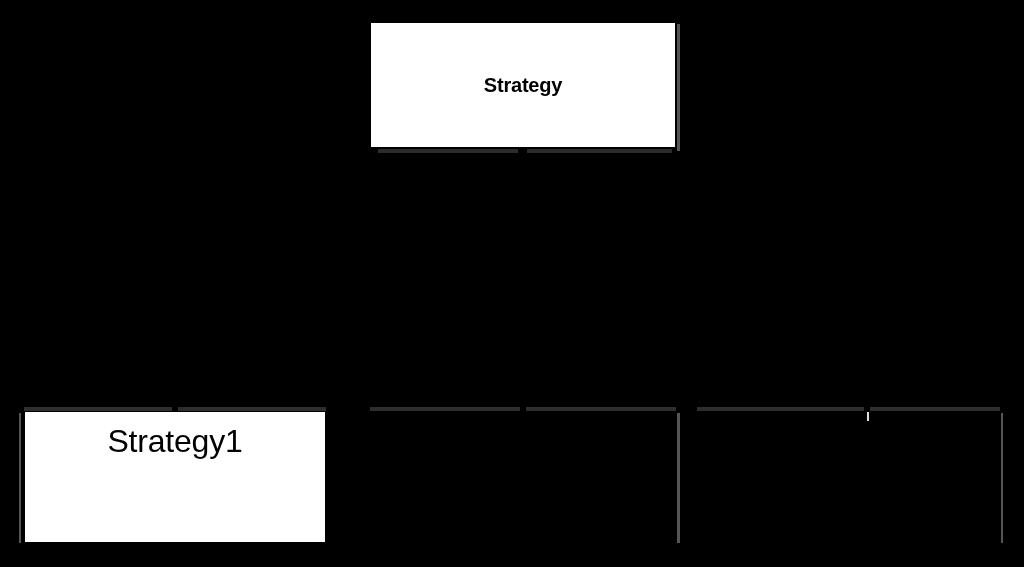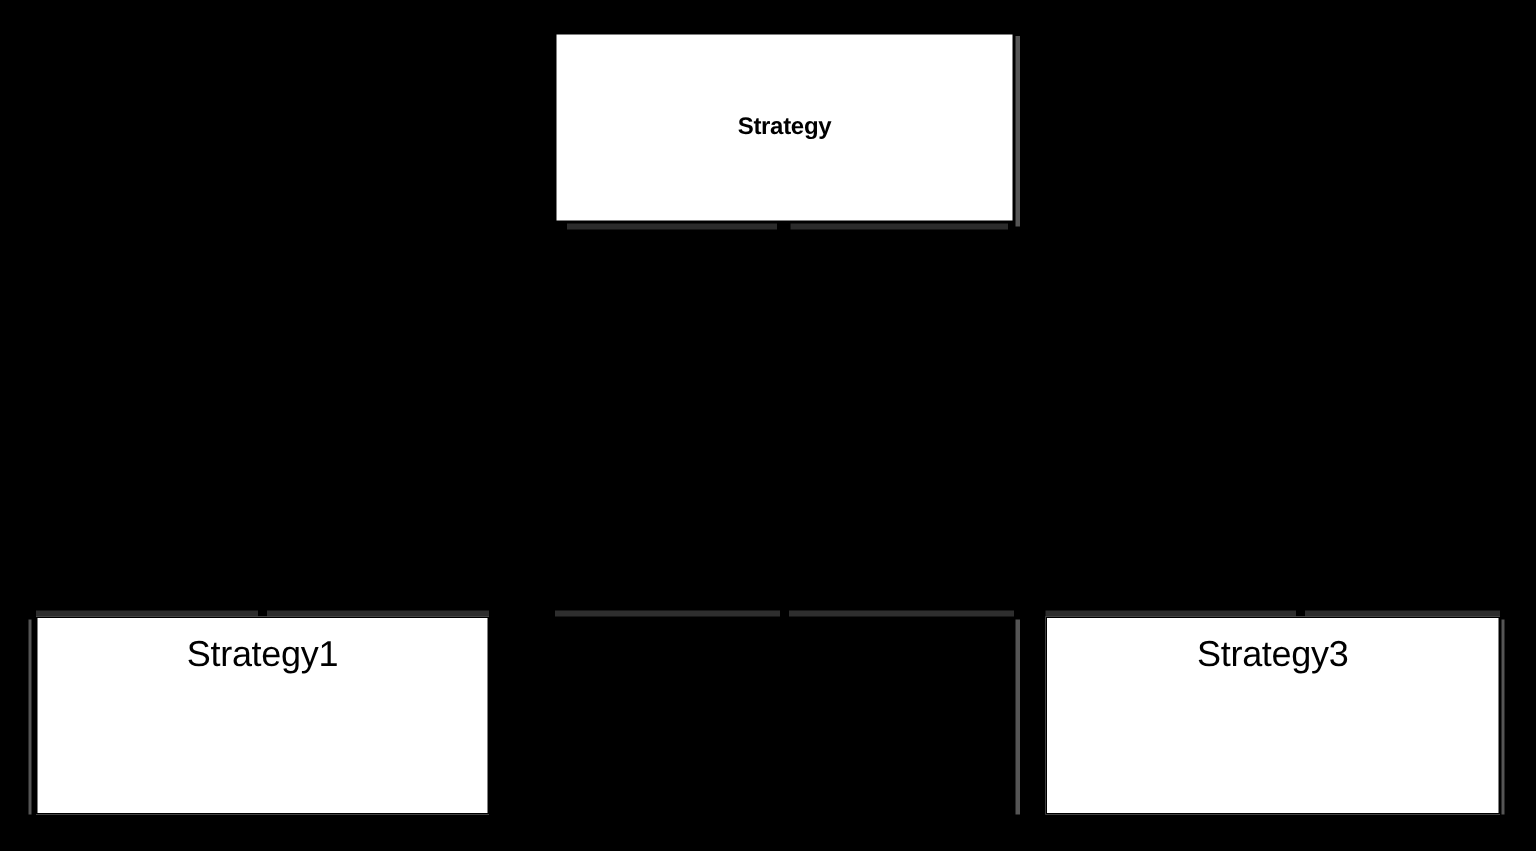--- a/index.html
+++ b/index.html
@@ -49,28 +49,28 @@
     white-space: nowrap;
   }
 
   
   .node-root {
     display: flex;
     align-items: center;
     justify-content: center;
   }
   .node-root .node-label {
-    font-size: 16px;
+    font-size: 20px;
     font-weight: bold;
     letter-spacing: -0.2px;
   }
 
   
   .node-leaf .node-label {
-    font-size: 24px;
+    font-size: 32px;
     font-weight: normal;
     letter-spacing: -0.2px;
     padding-top: 11px;
   }
 
   
   .shadow-v {
     position: absolute;
     background: #555555;
   }
@@ -123,17 +123,14 @@
   <div class="shadow-h-dim" style="left:526px; top:407px; width:150px; height:4px;"></div>
   <div class="shadow-v" style="left:677px; top:413px; width:3px; height:130px;"></div>
 
 
   <div class="shadow-h-dim" style="left:697px; top:407px; width:167px; height:4px;"></div>
   <div class="shadow-h-dim" style="left:870px; top:407px; width:130px; height:4px;"></div>
   <div class="shadow-v" style="left:1001px; top:413px; width:2px; height:130px;"></div>
 
   <div class="notch" style="left:867px; top:412px; width:2px; height:9px;"></div>
 
-  <div class="node node-leaf" style="left:697px; top:411px; width:303px; height:132px;">
-    <span class="node-label">Strategy3</span>
-  </div>
 
 </div>
 
 </body></html>

